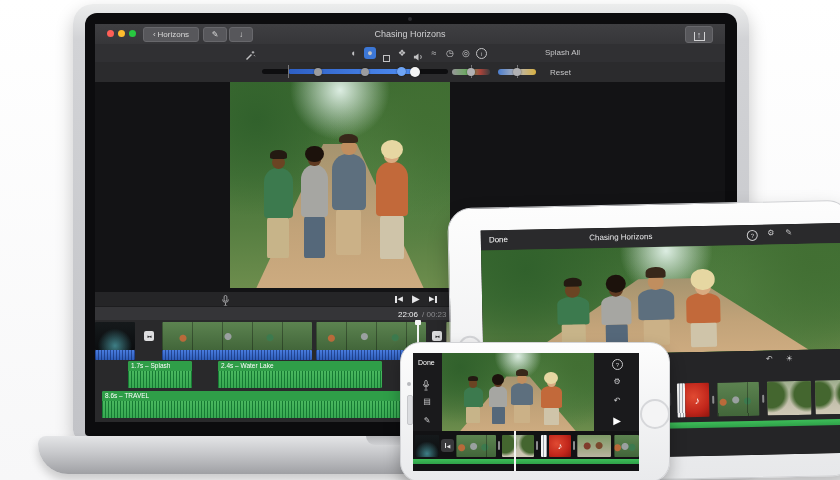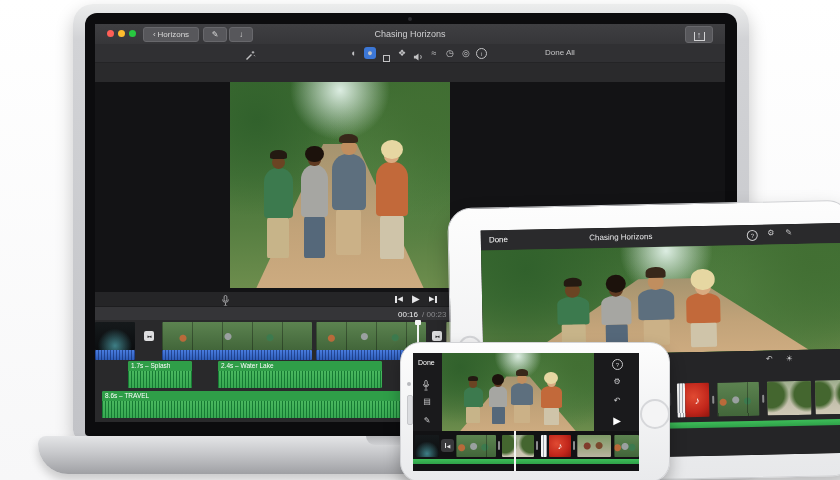--- a/index.html
+++ b/index.html
@@ -202,23 +202,42 @@
           <path d="M1 3.5h2l3-2.3v7.6l-3-2.3H1z" fill="#c2c2c4"></path>
           <path d="M8.3 3a3.2 3.2 0 010 4" stroke="#c2c2c4" stroke-width="1" fill="none"></path>
         </svg>
       </span>
       <span class="abs adj-ic" style="left:333px;">≈</span>
       <span class="abs adj-ic" style="left:349px;">◷</span>
       <span class="abs adj-ic" style="left:365px;">◎</span>
       <span class="abs" style="left:381px;top:4px;">
         <i class="icon-circle">i</i>
       </span>
-      <span class="abs reset-txt" style="left:450px;top:4px;">Done All</span>
-    </div>
-
+      <span class="abs reset-txt" style="left:450px;top:4px;">Splash All</span>
+    </div>
+
+    <div class="abs colorboard">
+      <div class="abs track" style="left:167px;width:186px;"></div>
+      <div class="abs track-fill" style="left:193px;width:127px;"></div>
+      <div class="abs htick" style="left:193px;"></div>
+      <div class="abs knob" style="left:219px;top:5.5px;width:8px;height:8px;background:#9c9c9e;"></div>
+      <div class="abs knob" style="left:266px;top:5.5px;width:8px;height:8px;background:#9c9c9e;"></div>
+      <div class="abs knob" style="left:302px;top:5px;width:9px;height:9px;background:#6fa5f5;"></div>
+      <div class="abs knob" style="left:315px;top:4.5px;width:10px;height:10px;background:#f4f4f5;"></div>
+
+      <div class="abs sat-track" style="left:357px;width:38px;"></div>
+      <div class="abs htick" style="left:375.5px;"></div>
+      <div class="abs knob" style="left:372px;top:5.5px;width:8px;height:8px;background:#b2b2b4;"></div>
+
+      <div class="abs temp-track" style="left:403px;width:38px;"></div>
+      <div class="abs htick" style="left:421.5px;"></div>
+      <div class="abs knob" style="left:418px;top:5.5px;width:8px;height:8px;background:#b2b2b4;"></div>
+
+      <span class="abs reset-txt" style="left:455px;top:6px;">Reset</span>
+    </div>
 
     <div class="abs viewer">
       <div class="abs scene" style="left:135px;top:0;width:220px;height:206px;">
         <div class="path"></div>
         <div class="person p1" style="left:15%;width:14%;height:64%;">
           <div class="p-hair"></div>
             <div class="p-head"></div>
           <div class="p-torso"></div>
             <div class="p-legs"></div>
         </div>
@@ -256,21 +275,21 @@
       </span>
       <span class="abs tr-btn" style="left:317px;top:1px;font-size:10px;">
         <span>▶</span>
       </span>
       <span class="abs tr-btn" style="left:334px;top:3px;font-size:7px;">
         <span>▶</span>
           <span class="tr-bar"></span>
       </span>
     </div>
     <div class="abs timebar">
-      <span class="abs time-cur" style="left:303px;top:3px;">00:16</span>
+      <span class="abs time-cur" style="left:303px;top:3px;">22:06</span>
       <span class="abs time-tot" style="left:327px;top:3px;">/ 00:23</span>
     </div>
 
     <div class="abs mtl">
       <div class="abs th th-cave" style="left:0;width:40px;"></div>
       <div class="abs tbadge" style="left:49px;">▸◂</div>
       <div class="abs th th-people" style="left:67px;width:150px;"></div>
       <div class="abs th th-people" style="left:221px;width:110px;"></div>
       <div class="abs tbadge" style="left:337px;">▸◂</div>
       <div class="abs th th-ride" style="left:351px;width:250px;"></div>

